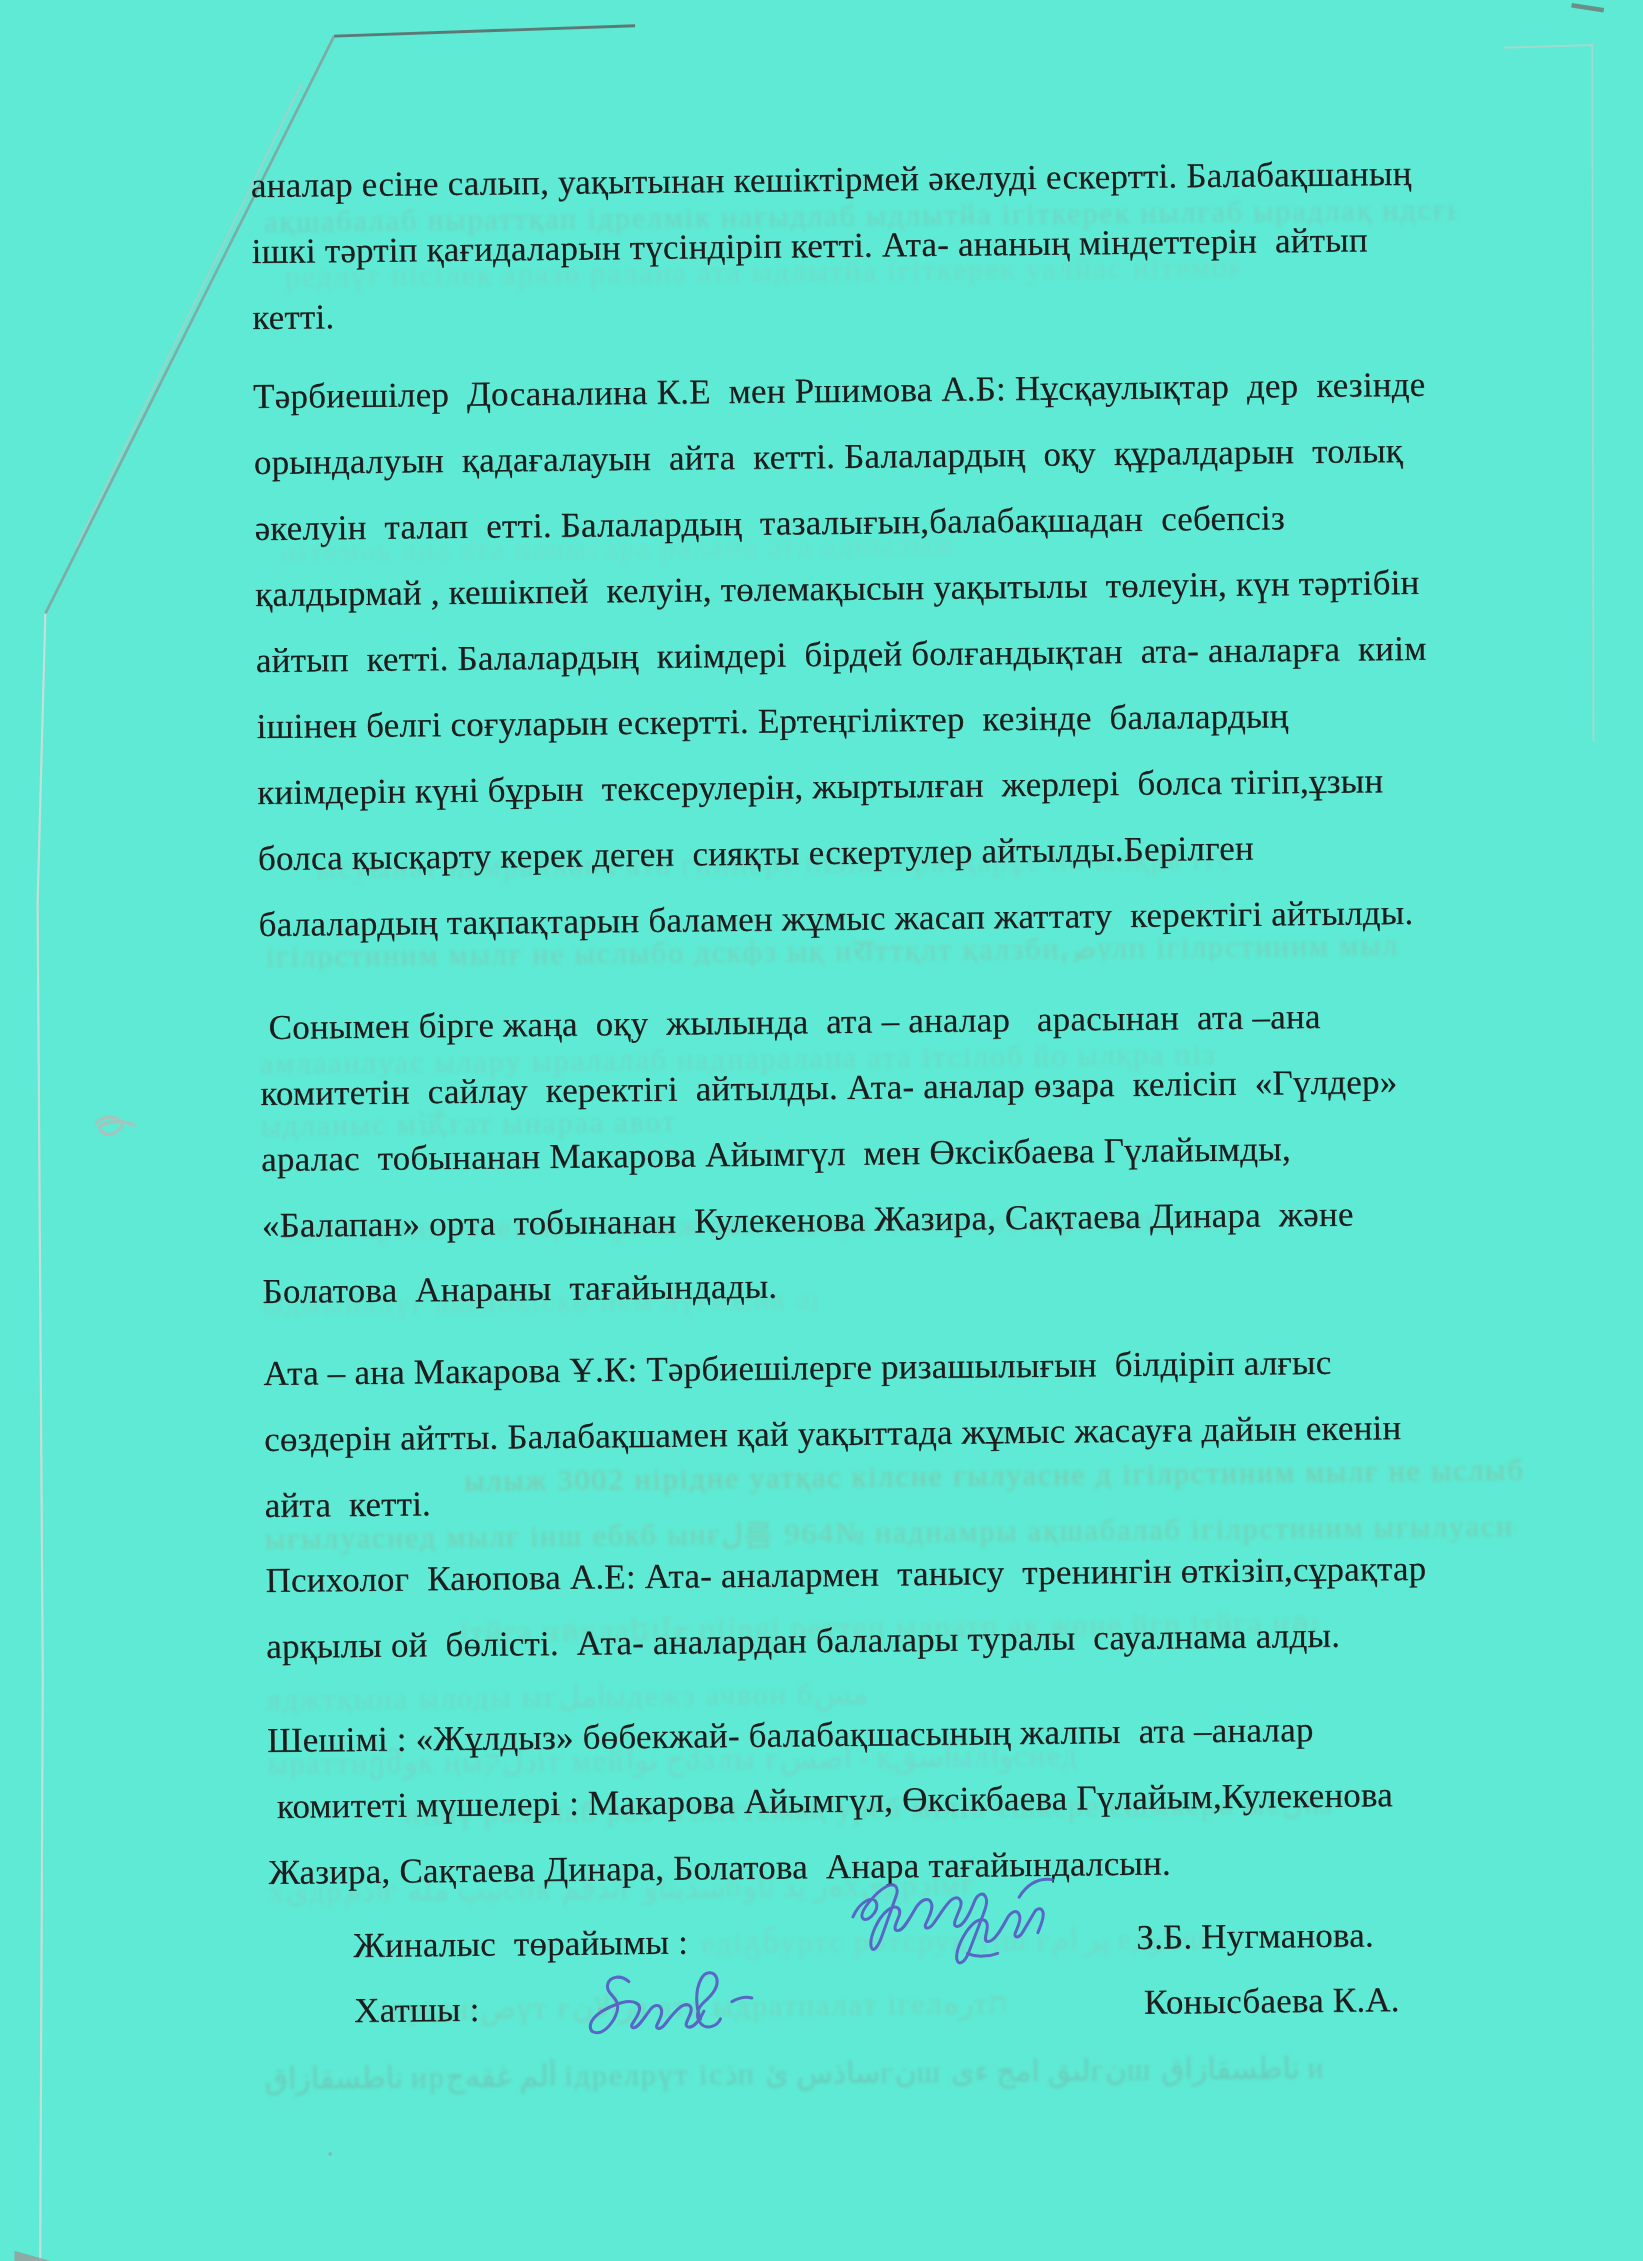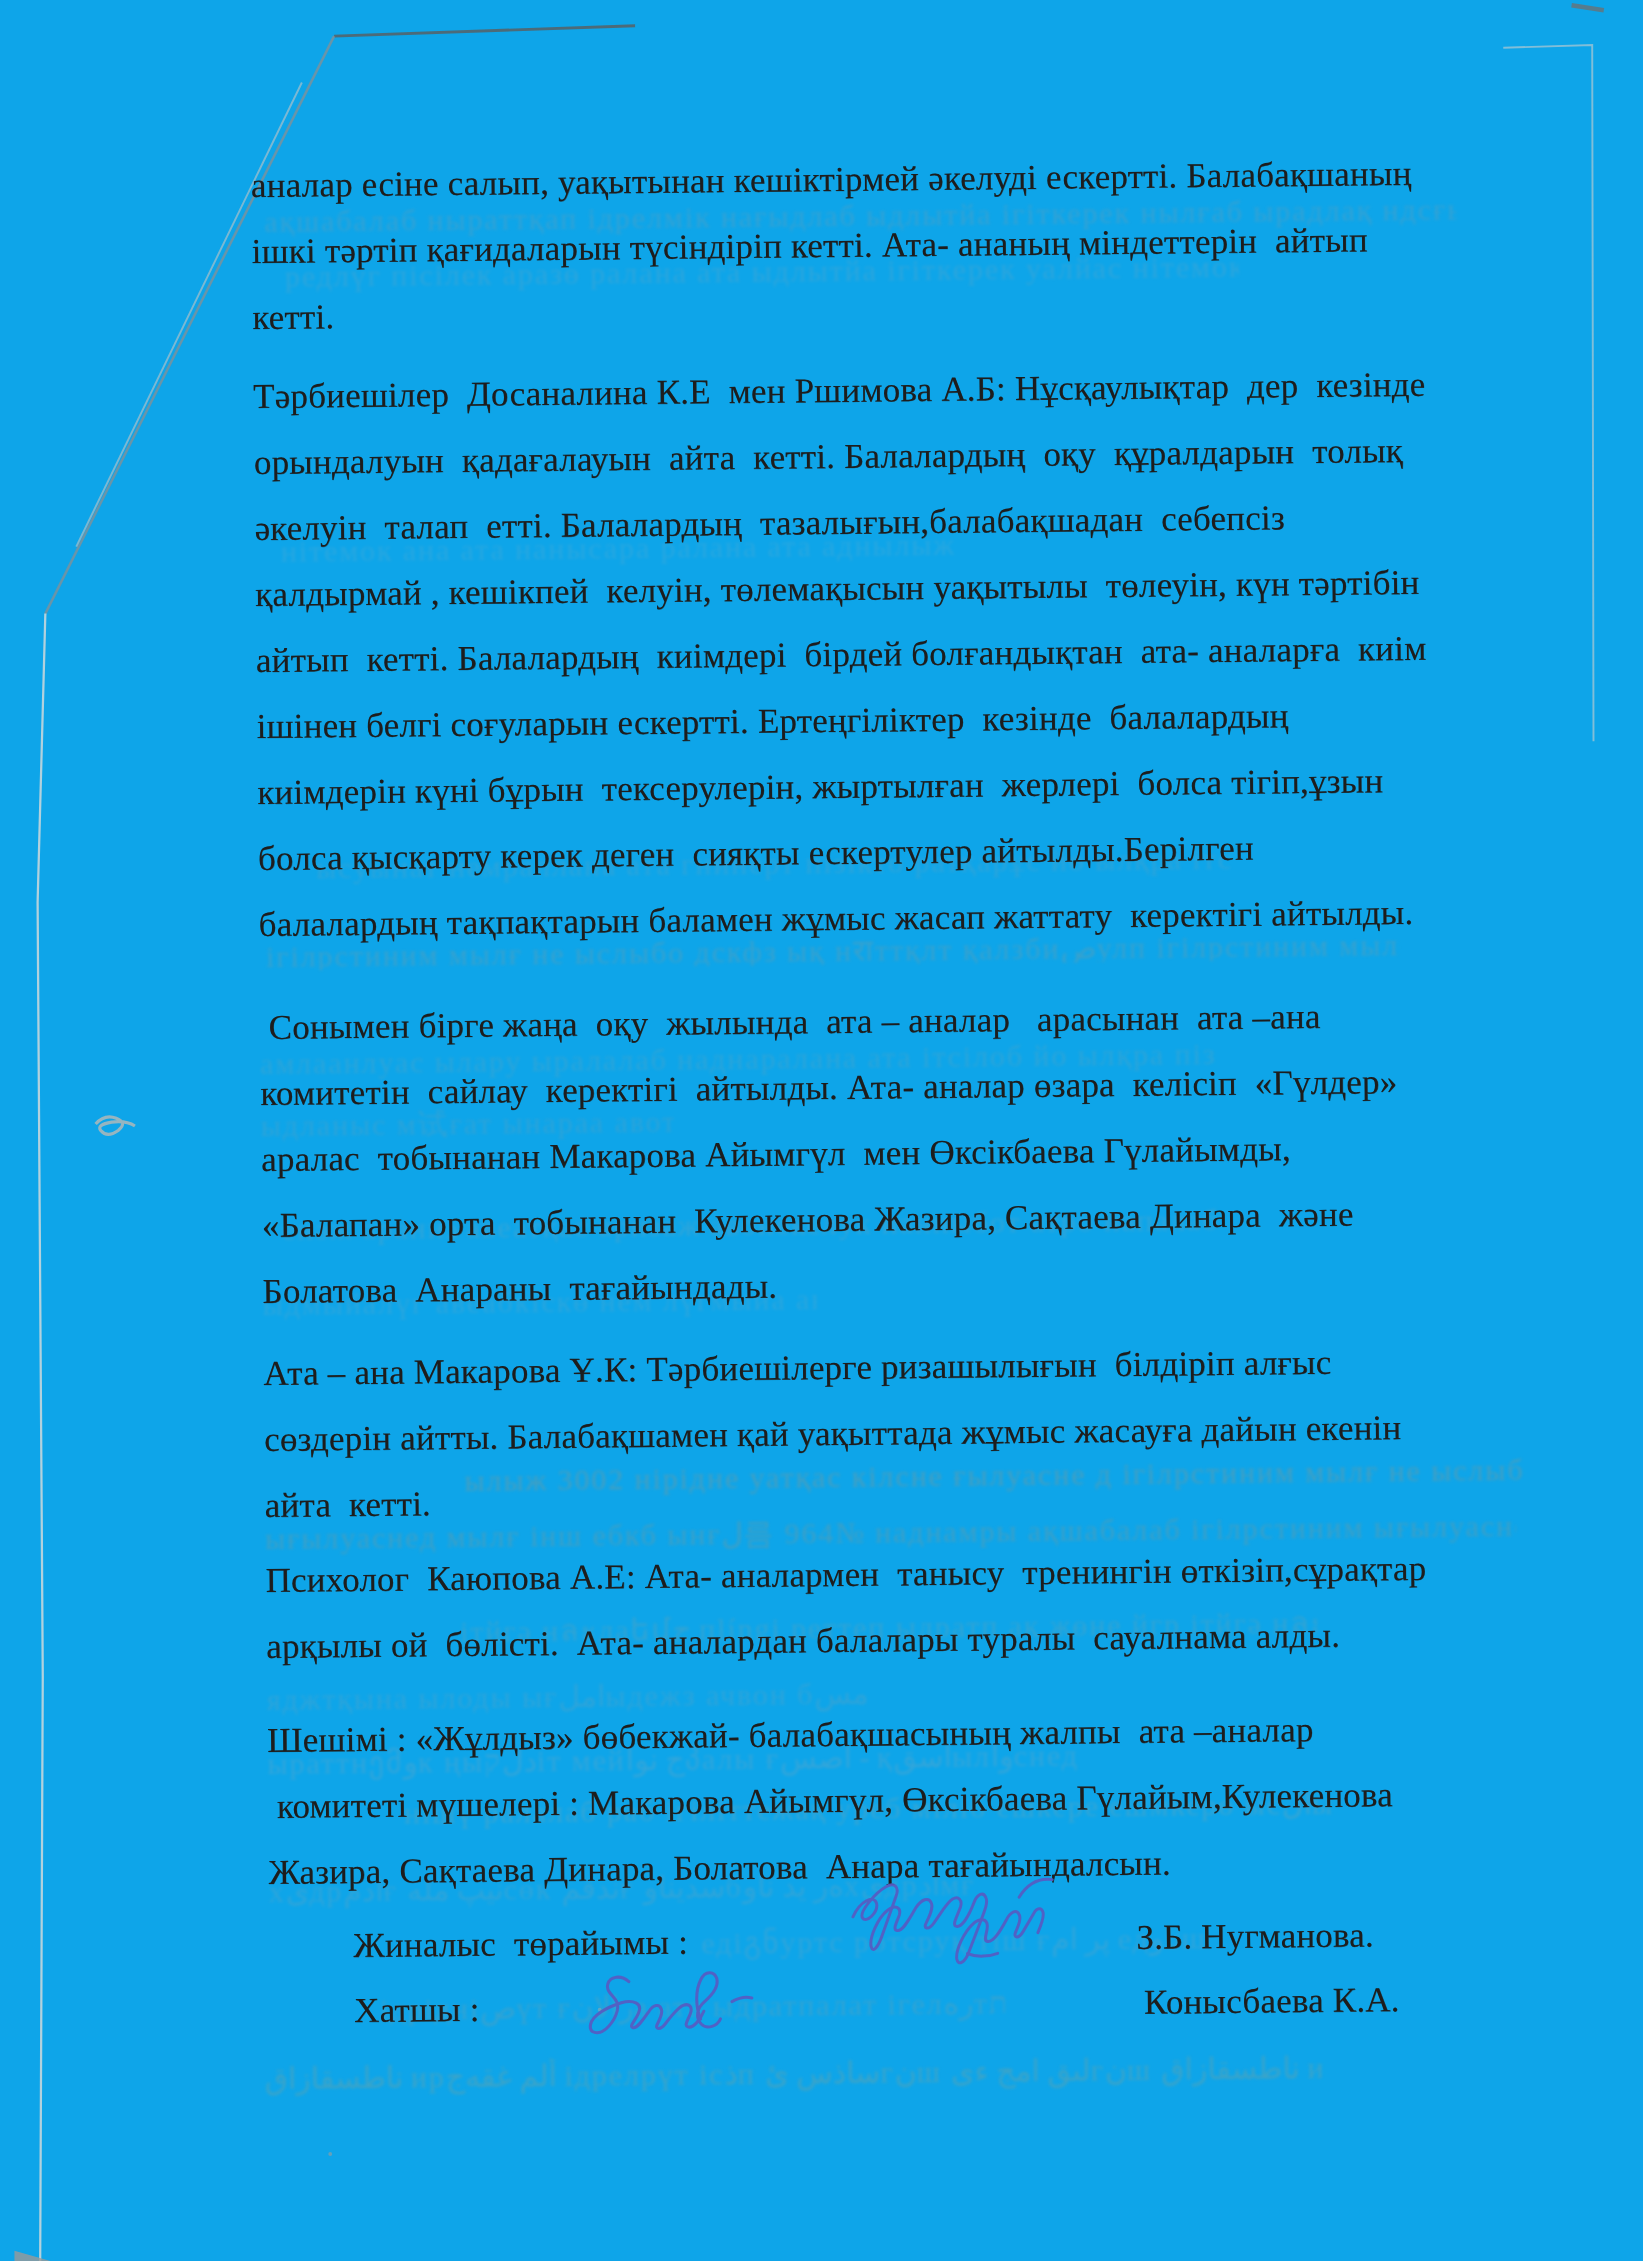--- a/index.html
+++ b/index.html
@@ -1,18 +1,18 @@
 <!DOCTYPE html>
 <html style="font-size:10.3px"><head>
 <meta charset="utf-8">
 <style>
   html, body { margin:0; padding:0; background:#ffffff; }
   .page {
     position:relative; width:1644px; height:2261px;
-    background:#0ea5e9; overflow:hidden;
+    background:#5eead4; overflow:hidden;
     font-family:"Liberation Serif", serif;
   }
   
   .artifacts-svg { position:absolute; left:0; top:0; z-index:1; }
   
   .doc {
     position:absolute; left:0; top:0; width:1644px; height:2261px;
     transform:rotate(-0.6deg); transform-origin:258px 193px; z-index:3;
   }
   .para {

